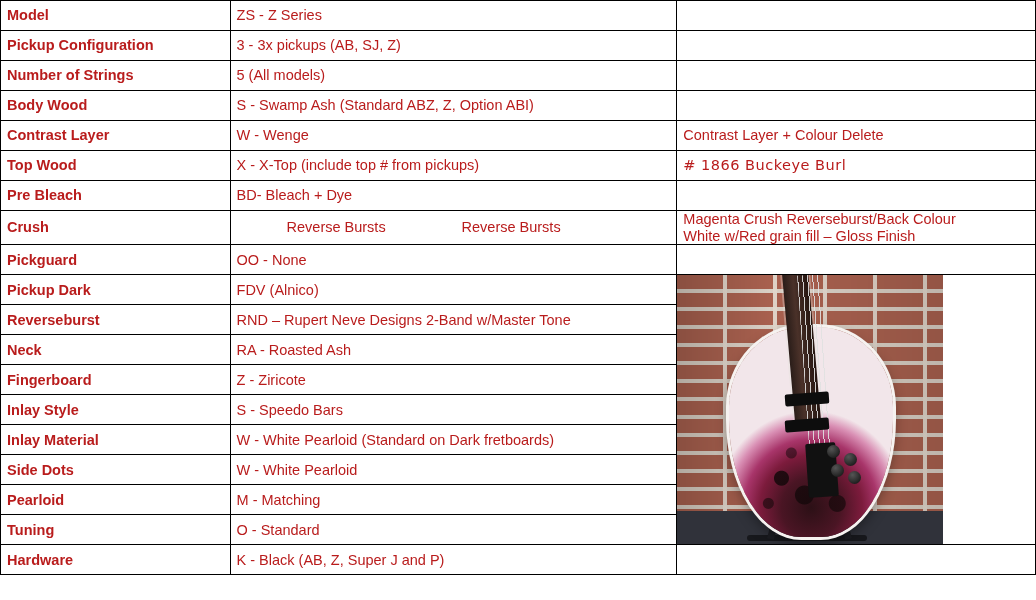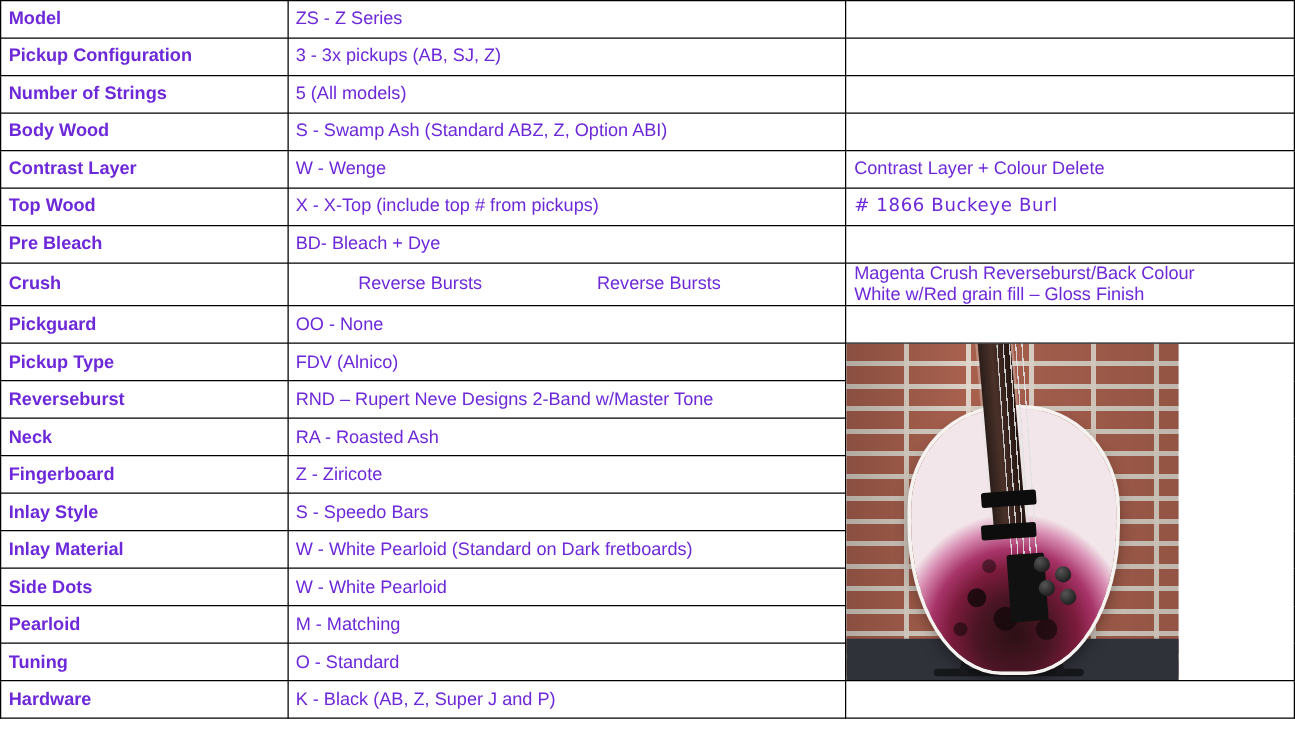--- a/index.html
+++ b/index.html
@@ -19,21 +19,21 @@
   table.spec {
     border-collapse: collapse;
     width: 1036px;
     table-layout: fixed;
     border: 1px solid #000;
   }
   table.spec td {
     border: 1px solid #000;
     padding: 0 6px;
     font-size: 14.5px;
-    color: #6d28d9;
+    color: #b91c1c;
     vertical-align: middle;
     height: 30px;
     line-height: 1.15;
     overflow: hidden;
     white-space: nowrap;
   }
   td.label {
     width: 224px;
     font-weight: bold;
     font-size: 14.5px;
@@ -52,21 +52,21 @@
     white-space: normal;
   }
   .topnum {
     font-family: "DejaVu Sans", sans-serif;
     font-size: 14px;
     letter-spacing: 0.5px;
     margin-top: 40px;
   }
   .color-value {
     display: flex;
-    gap: 16px;
+    gap: 0px;
     padding-left: 50px;
   }
   .color-value span:first-child { width: 175px; display:inline-block; }
   
   td.photo-cell {
     padding: 0;
     vertical-align: top;
     position: relative;
     background: transparent;
   }
@@ -270,21 +270,21 @@
           <div>Magenta Crush Reverseburst/Back Colour</div>
           <div>White w/Red grain fill – Gloss Finish</div>
         </td>
       </tr>
       <tr>
         <td class="label">Pickguard</td>
         <td class="value">OO - None</td>
         <td class="note"></td>
       </tr>
       <tr>
-        <td class="label">Pickup Type</td>
+        <td class="label">Pickup Dark</td>
         <td class="value">FDV (Alnico)</td>
         <td class="note photo-cell" rowspan="9">
           <div class="photo">
             <div class="brickwall"></div>
             <div class="brickshade"></div>
             <div class="floor"></div>
             <div class="stand-bar"></div>
             <div class="stand-l"></div>
             <div class="stand-r"></div>
             <div class="bass-body">

